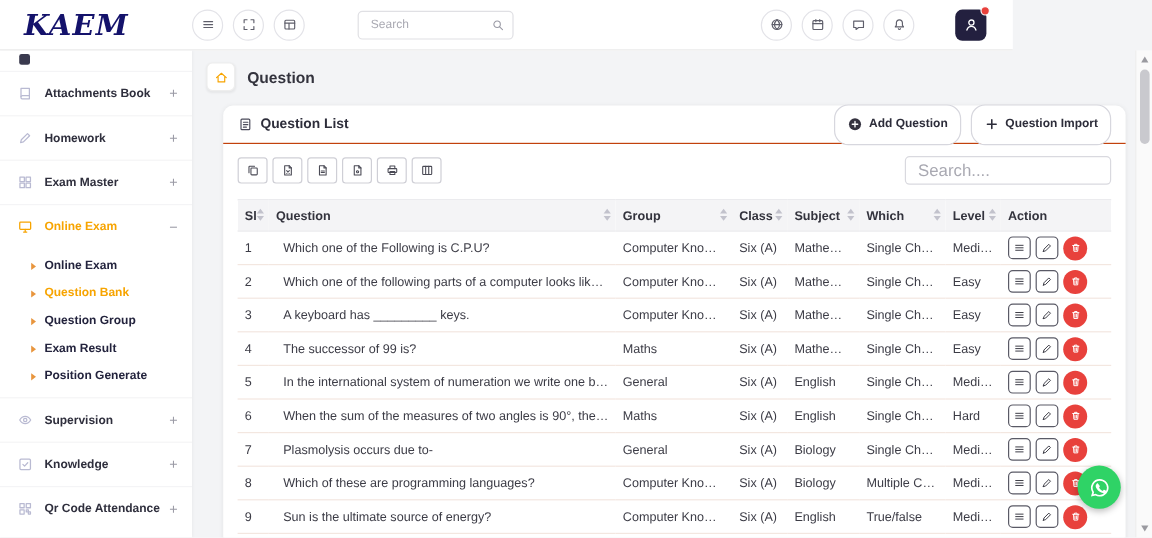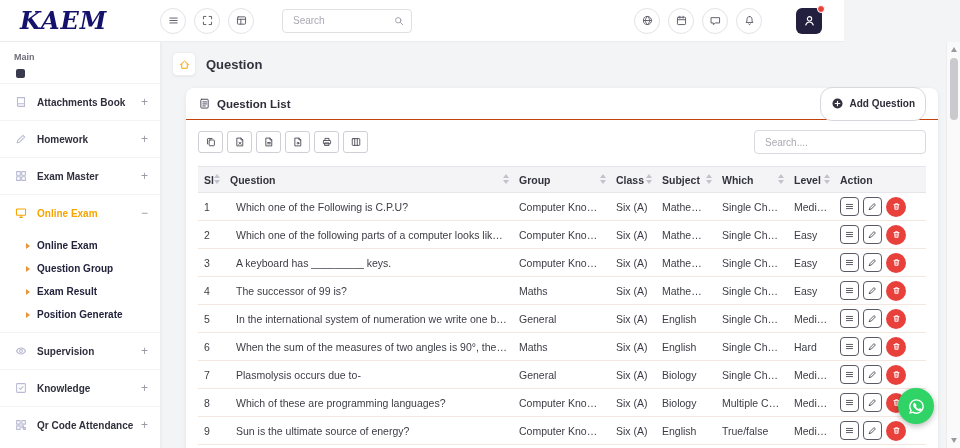--- a/index.html
+++ b/index.html
@@ -11,21 +11,21 @@
   .ic *{stroke:currentColor;fill:none;stroke-width:1.2;stroke-linecap:round;stroke-linejoin:round}
 
   
   .topbar{position:absolute;top:0;left:0;width:844px;height:42px;background:#fff;
     border-bottom:1px solid #ececec;display:flex;align-items:center;z-index:10}
   .brand{width:160px;padding-left:20px;font-family:"DejaVu Serif",serif;font-style:italic;
     font-weight:bold;font-size:24px;color:#14126b;letter-spacing:1px;cursor:pointer}
   .circ{width:26px;height:26px;border-radius:50%;border:1px solid #e3e3e8;background:#fff;
     display:flex;align-items:center;justify-content:center;color:#5f5f6b;margin-right:8px;cursor:pointer}
   .circ .ic{width:13px;height:13px}
-  .tb-search{position:relative;margin-left:20px}
+  .tb-search{position:relative;margin-left:36px}
   .tb-search input{width:130px;height:24px;border:1px solid #e0e0e4;border-radius:4px;
     padding:0 26px 0 10px;font-size:10px;color:#333;outline:none;background:#fff}
   .tb-search input::placeholder{color:#a9a9b2}
   .tb-search .mag{position:absolute;right:7px;top:6px;color:#9a9aa5}
   .tb-right{margin-left:auto;display:flex;align-items:center;padding-right:22px}
   .avatar{width:26px;height:26px;border-radius:6px;background:#23203f;display:flex;align-items:center;
     justify-content:center;color:#fff;position:relative;cursor:pointer;margin-left:26px}
   .avatar .ic{width:15px;height:15px}
   .red-dot{position:absolute;top:-3px;right:-3px;width:8px;height:8px;border-radius:50%;
     background:#e8413c;border:1px solid #fff}
@@ -66,21 +66,21 @@
   .head-btns{margin-left:auto;display:flex;gap:8px}
   .pill{display:flex;align-items:center;height:21px;border:1px solid #d7d7de;border-radius:12px;
     background:#fff;padding:16px 10px;font-size:10px;font-weight:bold;color:#2d2d3a;cursor:pointer;gap:5px}
   .pill .ic{width:13px;height:13px}
 
   .tbl-toolbar{display:flex;align-items:center;padding:10px 12px 8px}
   .exp-btn{width:25px;height:22px;border:1px solid #cfcfd6;border-radius:3px;background:#fff;
     color:#4a4a55;display:flex;align-items:center;justify-content:center;margin-right:4px;cursor:pointer}
   .tbl-search{margin-left:auto}
   .tbl-search input{width:172px;height:24px;border:1px solid #d9d9df;border-radius:4px;
-    padding:0 10px;font-size:10px;color:#333;outline:none}
+    padding:0 10px;font-size:14px;color:#333;outline:none}
   .tbl-search input::placeholder{color:#a9a9b2}
 
   table{width:calc(100% - 24px);margin:4px 12px 0;border-collapse:collapse;
     font-size:10.5px;table-layout:fixed}
   thead th{background:#f4f4f6;border-top:1px solid #e6e6ea;border-bottom:1px solid #e6e6ea;
     color:#33333d;font-weight:bold;text-align:left;height:26px;padding:0 6px;position:relative;
     overflow:hidden;white-space:nowrap}
   tbody td{border-bottom:1px solid #f3e7e0;color:#3c3c46;height:28px;padding:0 6px;
     overflow:hidden;white-space:nowrap;text-overflow:ellipsis}
   td.col-question{padding-left:12px}
@@ -164,21 +164,20 @@
       <svg class="ic" viewBox="0 0 16 16">
           <circle cx="8" cy="6.2" r="2.3"></circle>
           <path d="M4 12.8c.7-2.2 2.2-3.2 4-3.2s3.3 1 4 3.2"></path>
         </svg>
       <span class="red-dot"></span>
     </div>
   </div>
 </header>
 
 <aside class="sidebar">
-  <div class="side-label">Main</div>
   <div class="dash-dot"></div>
   <nav id="sidebar-menu">
       <div>
         <div class="sb-item">
     <span class="sb-ico">
             <svg class="ic" viewBox="0 0 16 16">
               <path d="M4 3h8v10H5a1 1 0 01-1-1z"></path>
               <path d="M4 10.8c.3-.5.8-.8 1.5-.8H12"></path>
             </svg>
           </span>
@@ -219,20 +218,24 @@
               <path d="M6.5 13h3M8 10.5V13"></path>
             </svg>
           </span>
     <span class="sb-lbl">Online Exam</span>
     <span class="sb-tgl">−</span>
         </div>
         <div class="sb-sub">
           <div class="sb-sub-item">
         <span class="caret"></span>
         <span>Online Exam</span>
+          </div>
+          <div class="sb-sub-item active">
+        <span class="caret"></span>
+        <span>Question Bank</span>
           </div>
           <div class="sb-sub-item">
         <span class="caret"></span>
         <span>Question Group</span>
           </div>
           <div class="sb-sub-item">
         <span class="caret"></span>
         <span>Exam Result</span>
           </div>
           <div class="sb-sub-item">
@@ -301,20 +304,26 @@
           </svg>
         <span>Question List</span>
       </div>
       <div class="head-btns">
         <button class="pill">
           <svg class="ic" viewBox="0 0 16 16">
               <circle cx="8" cy="8" r="6.2" style="fill:#34323f;stroke:none"></circle>
               <path style="stroke:#fff;stroke-width:1.4" d="M8 5.2v5.6M5.2 8h5.6"></path>
             </svg>
           <span>Add Question</span>
+        </button>
+        <button class="pill">
+          <svg class="ic" viewBox="0 0 16 16">
+              <path d="M8 3.5v9M3.5 8h9" style="stroke-width:1.6"></path>
+            </svg>
+          <span>Question Import</span>
         </button>
       </div>
     </div>
 
     <div class="tbl-toolbar">
       <div id="export-buttons" style="display:flex">
           <button class="exp-btn">
             <svg class="ic" viewBox="0 0 16 16">
               <rect x="5.5" y="5.3" width="7" height="7.7" rx="1"></rect>
               <path d="M3.3 10.5V4.1c0-.5.4-.8.8-.8h5.4"></path>

